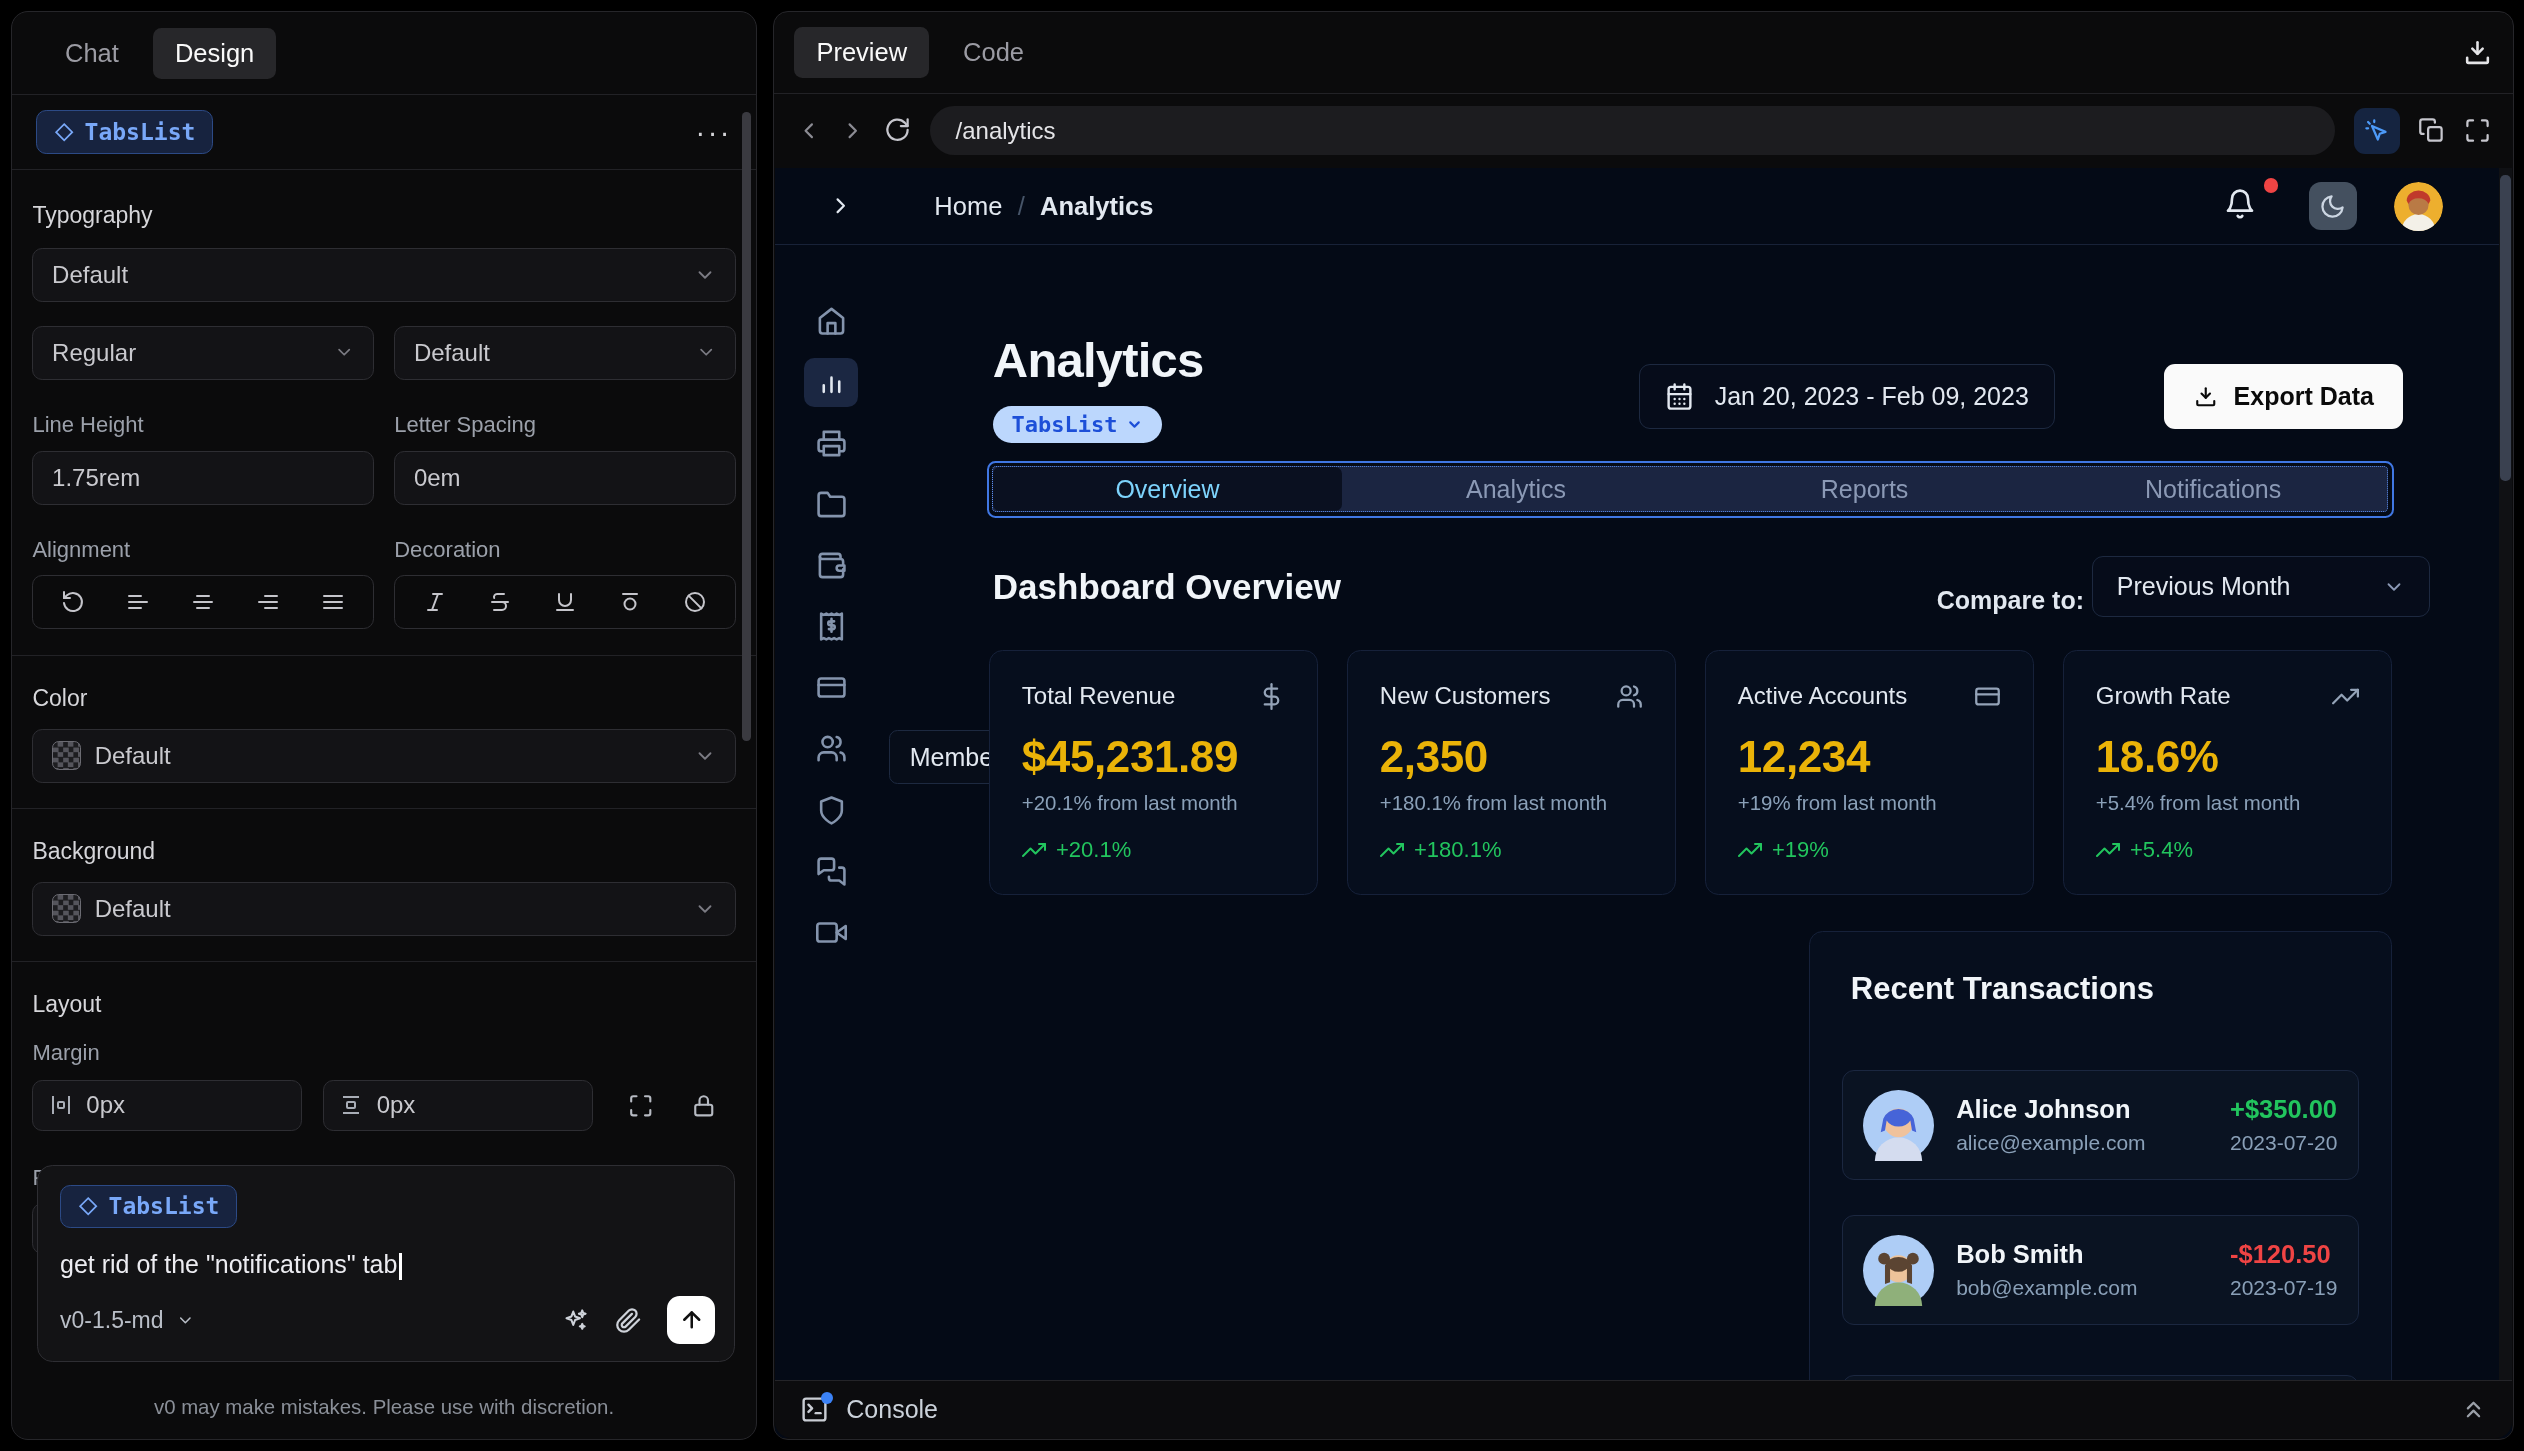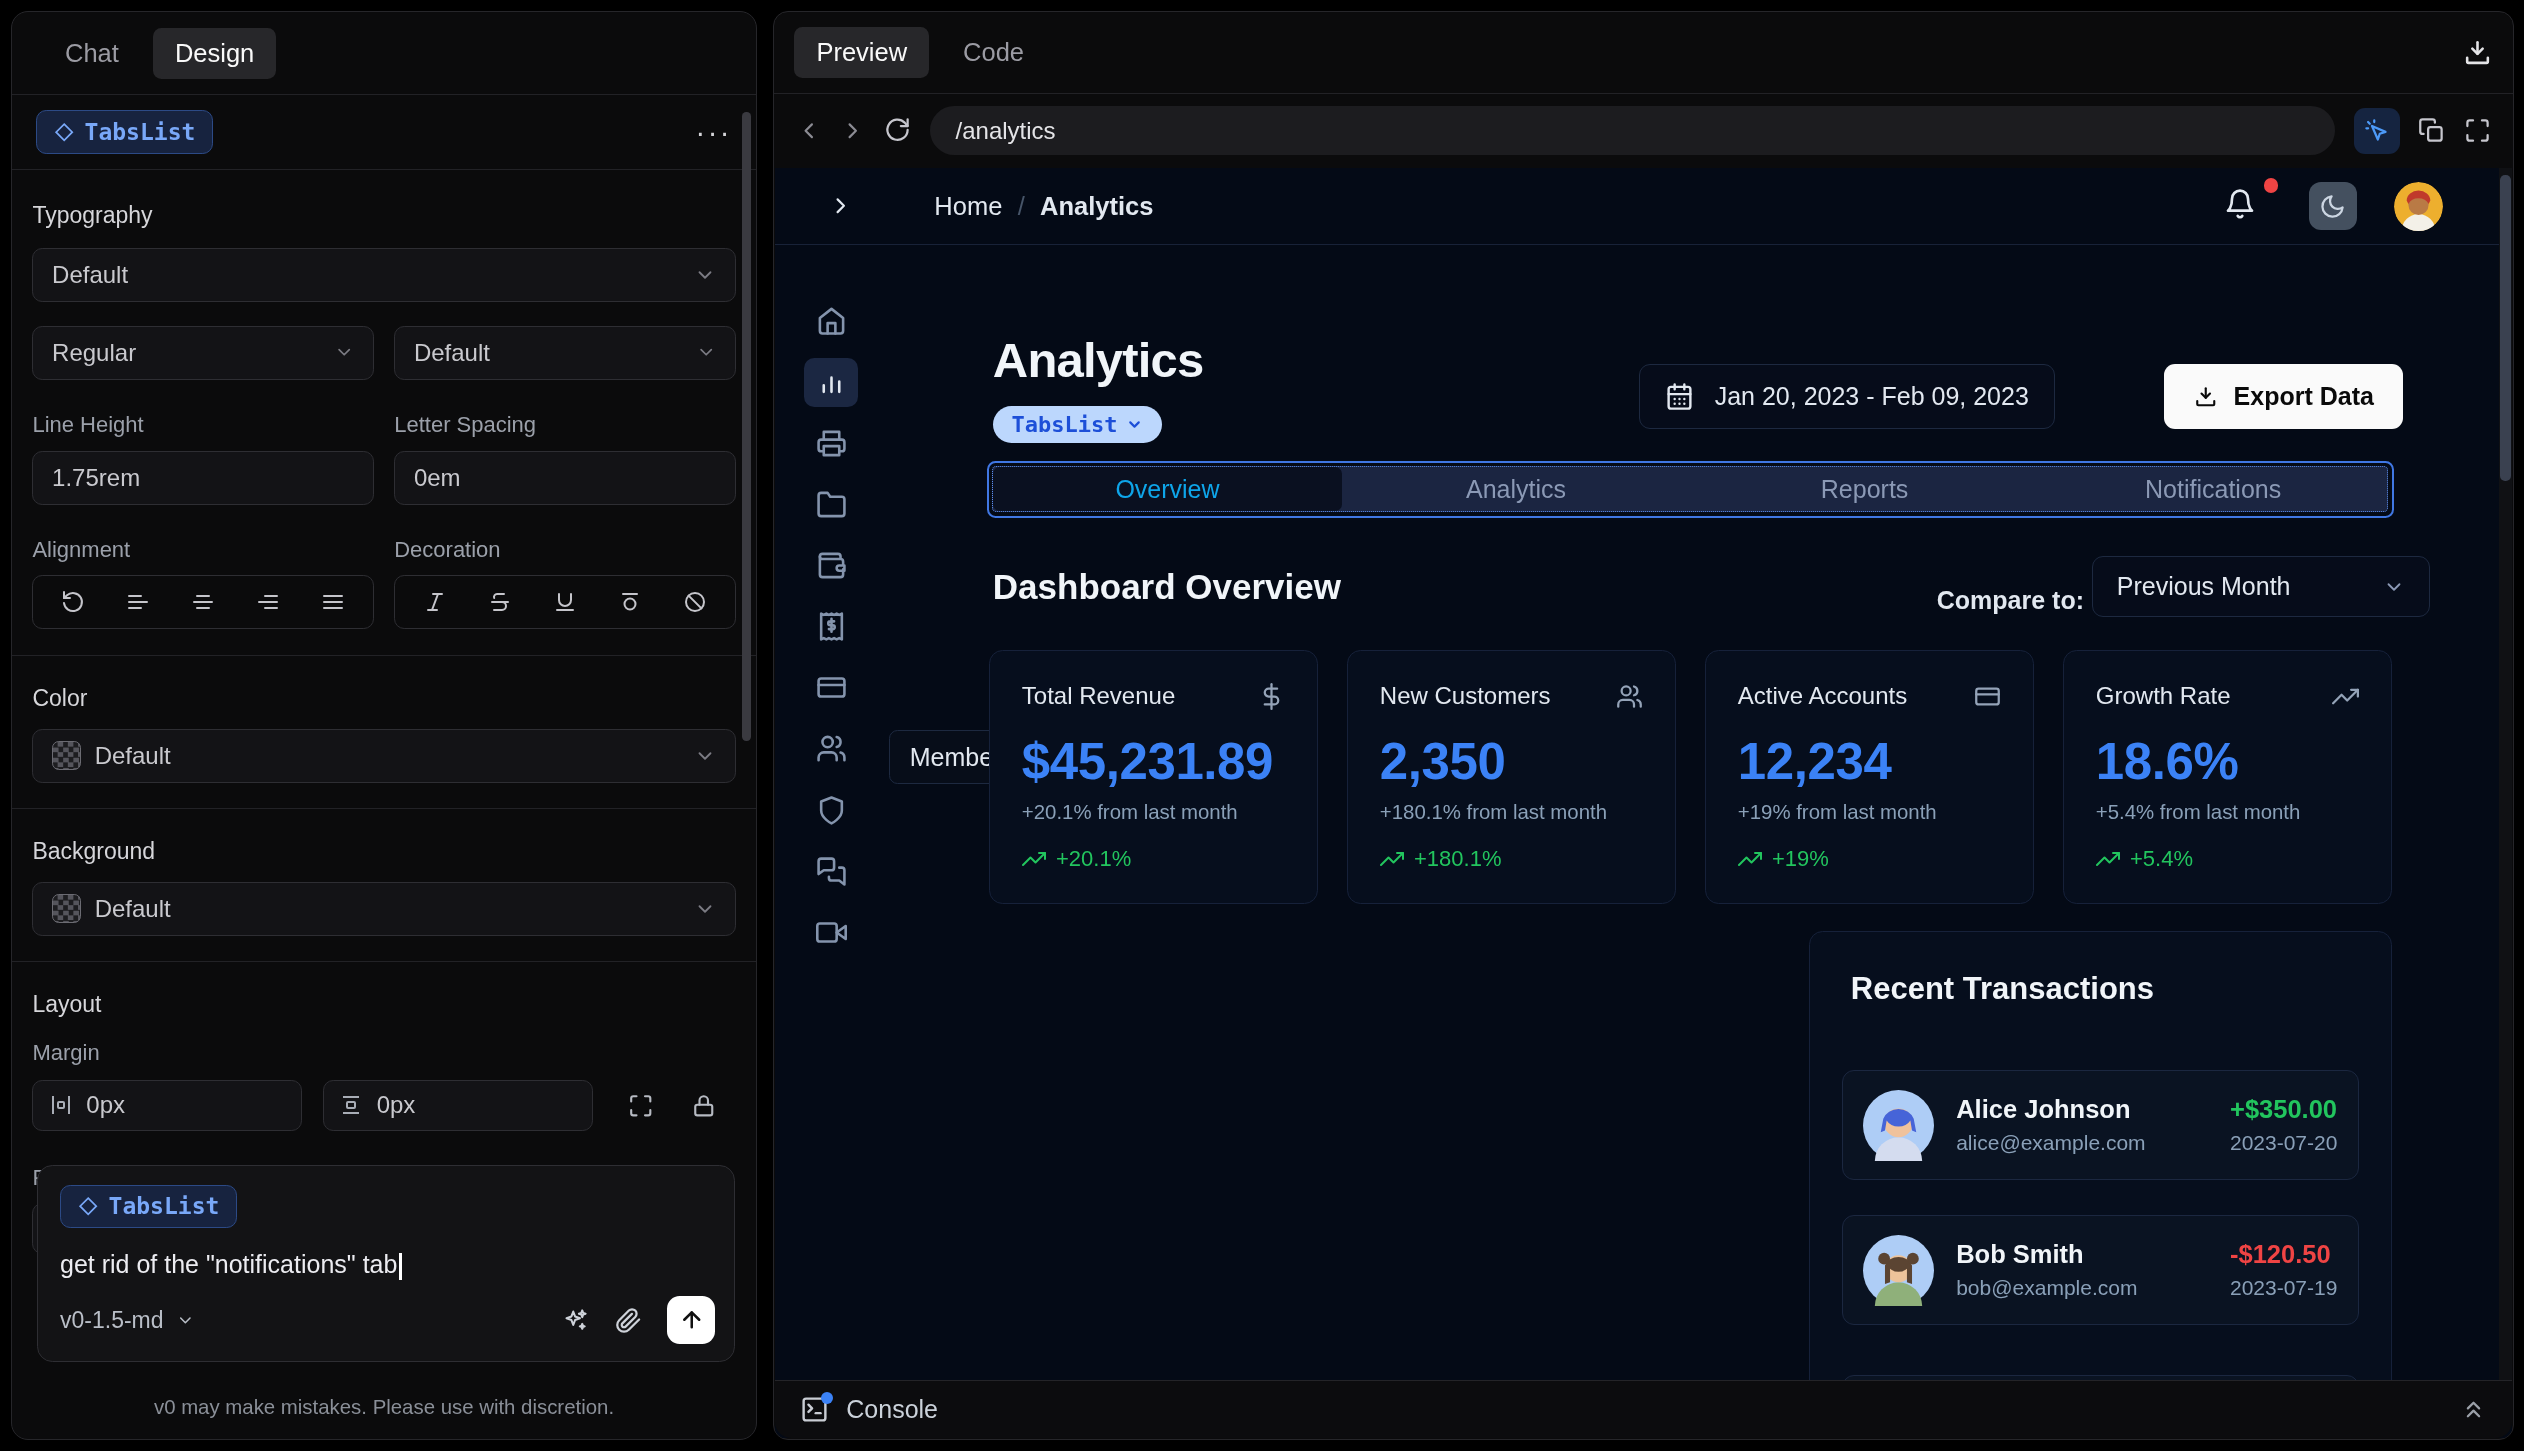--- a/index.html
+++ b/index.html
@@ -92,34 +92,34 @@
   .date-btn { border:0.8px solid #1d2940; border-radius:11px; display:flex; align-items:center;
     gap:20.4px; padding:0 25.5px; color:#e2e8f0; font-size:25px; background:#060c1a; }
   .export-btn { background:#fafafa; border-radius:11px; display:flex; align-items:center;
     gap:15.3px; padding:0 29px; color:#0a0a0a; font-size:25px; font-weight:600; }
 
   .tabsbar-outer { border:2.5px solid #4077e3; border-radius:8.5px; padding:3.4px; }
   .tabsbar-inner { border:1.7px dotted #5b8df0; border-radius:4.2px; background:#1b2541;
     display:flex; height:46px; align-items:stretch; }
   .ptab { flex:1; display:flex; align-items:center; justify-content:center; font-size:25px;
     color:#8b99b5; }
-  .ptab.active { background:#0a1020; border-radius:6.8px; color:#0ea5e9; }
+  .ptab.active { background:#0a1020; border-radius:6.8px; color:#7dd3fc; }
 
   .section-title { font-size:35px; font-weight:bold; color:#f1f5f9; }
   .compare-label { font-size:25px; font-weight:600; color:#e2e8f0; }
   .compare-select { border:0.8px solid #1d2940; border-radius:11px; display:flex; align-items:center;
     gap:22px; padding:0 24px; color:#e2e8f0; font-size:25px; height:61px; background:#060c1a; }
 
   .stats-row { display:flex; gap:29px; }
   .stat-card { flex:1; background:#060e1d; border:0.8px solid #16213a; border-radius:13.6px;
     padding:31px 32px; }
   .stat-head { display:flex; align-items:center; justify-content:space-between;
     color:#e2e8f0; font-size:24px; font-weight:500; }
   .stat-head .icon { color:#94a3b8; }
-  .stat-value { margin-top:22px; font-size:51px; font-weight:bold; color:#3b82f6; letter-spacing:-0.4px; }
+  .stat-value { margin-top:22px; font-size:44px; font-weight:bold; color:#eab308; letter-spacing:-0.4px; }
   .stat-sub { margin-top:10.2px; font-size:20.4px; color:#8aa0b8; }
   .stat-delta { margin-top:22px; display:flex; align-items:center; gap:10.2px;
     color:#22c55e; font-size:22px; }
 
   .panel-card { background:#060e1d; border:0.8px solid #16213a; border-radius:13.6px; }
   .card-title { font-size:31px; font-weight:bold; color:#f1f5f9; }
   .ytick { position:absolute; font-size:23px; color:#64748b; right:0; }
 
   .tx-item { position:absolute; left:32px; right:32px; height:110px; background:#0a1322;
     border:0.8px solid #1b2740; border-radius:12px; display:flex; align-items:center; padding:0 20.4px; }

